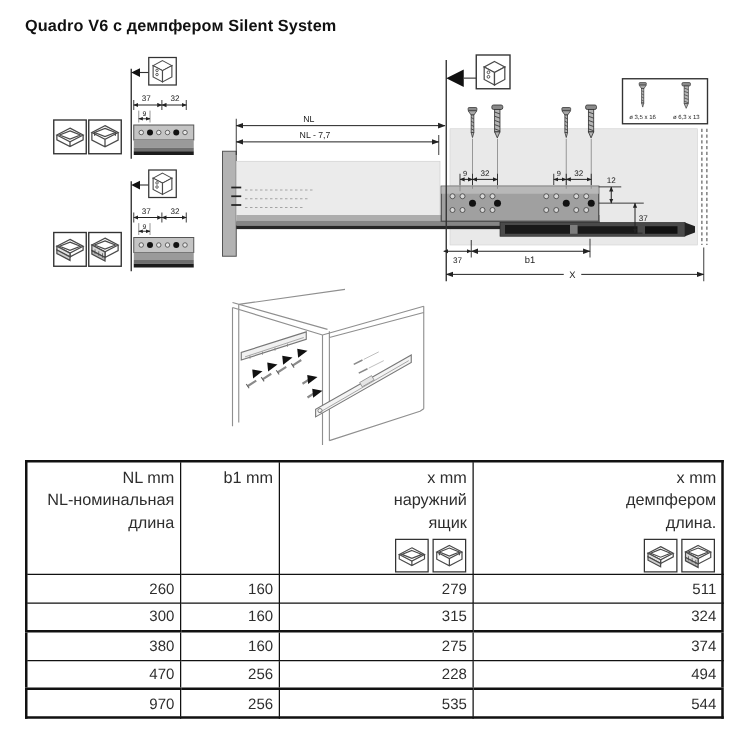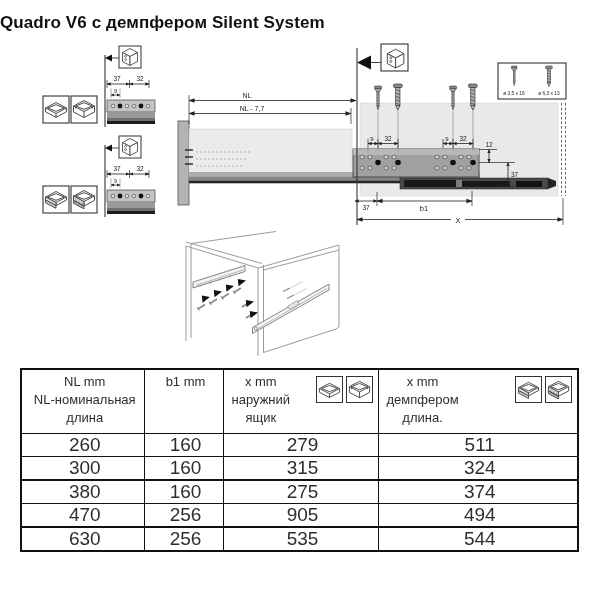--- a/index.html
+++ b/index.html
@@ -2,41 +2,41 @@
 <html><head>
 <meta charset="utf-8">
 <style>
   html,body{margin:0;padding:0;}
   body{
     width:600px;height:600px;position:relative;background:#fff;
     font-family:"Liberation Sans","DejaVu Sans",sans-serif;color:#1a1a1a;
     overflow:hidden;
   }
   .page-title{
-    position:absolute;top:13px;left:0;
-    font-size:17px;font-weight:700;color:#111;letter-spacing:.1px;
+    position:absolute;top:13px;left:20px;
+    font-size:13px;font-weight:700;color:#111;letter-spacing:.1px;
   }
   svg text{font-family:"Liberation Sans","DejaVu Sans",sans-serif;fill:#222;}
   .drawing{position:absolute;top:0;left:0;}
   table.dims{
     position:absolute;left:20px;top:368px;width:557px;
     border-collapse:collapse;table-layout:fixed;
     border:2.2px solid #111;
   }
   table.dims th,table.dims td{
     border:1.5px solid #111;
-    padding:1px 4px 1px 8px;vertical-align:top;text-align:center;
+    padding:1px 4px 1px 8px;vertical-align:top;text-align:right;
     font-weight:400;color:#2e2e2e;overflow:hidden;white-space:nowrap;
   }
   table.dims thead tr{height:64px;}
   table.dims tbody tr{height:23px;}
-  table.dims tbody td{font-size:19px;vertical-align:middle;padding-top:0;padding-bottom:0;}
+  table.dims tbody td{font-size:12px;vertical-align:middle;padding-top:0;padding-bottom:0;}
   table.dims th{font-size:13px;line-height:1.4;padding-top:3px;}
   table.dims tr.thick td{border-bottom-width:2.6px;}
-  .hwrap{display:flex;}
+  .hwrap{display:flex;flex-direction:column;}
   .hicons{display:flex;gap:3px;margin-left:auto;margin-top:3px;padding-right:1px;}
   .iconbox{width:27px;height:27px;border:1.2px solid #333;background:#fff;box-sizing:border-box;display:flex;align-items:center;justify-content:center;}
 </style>
 </head>
 <body>
 
 <div class="page-title">Quadro V6 с демпфером Silent System</div>
 
 <svg class="drawing" width="600" height="362" viewBox="0 0 600 362">
   <defs>
@@ -449,23 +449,23 @@
     </tr>
     <tr>
       <td>380</td>
       <td>160</td>
       <td>275</td>
       <td>374</td>
     </tr>
     <tr class="thick">
       <td>470</td>
       <td>256</td>
-      <td>905</td>
+      <td>228</td>
       <td>494</td>
     </tr>
     <tr>
-      <td>630</td>
+      <td>970</td>
       <td>256</td>
       <td>535</td>
       <td>544</td>
     </tr>
   </tbody>
 </table>
 
 </body></html>

